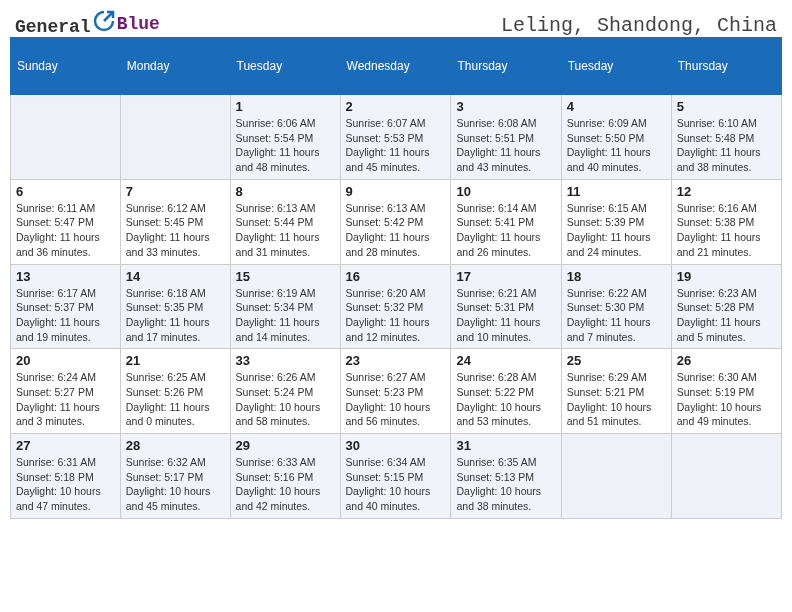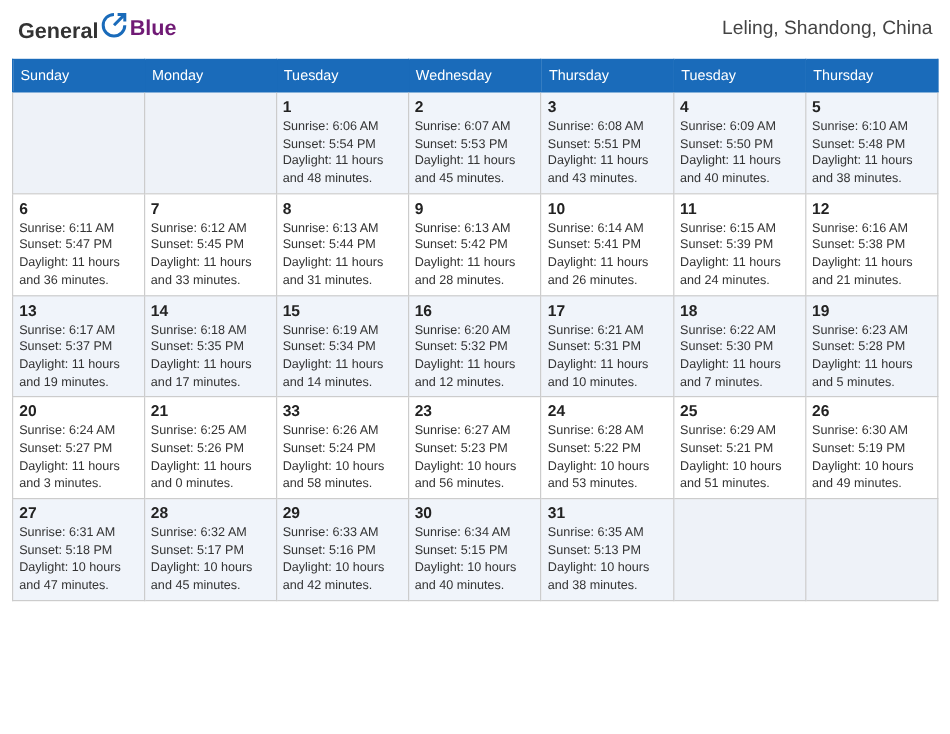--- a/index.html
+++ b/index.html
@@ -6,23 +6,24 @@
     body {
       font-family: Arial, sans-serif;
       background: #fff;
       width: 792px;
       min-height: 612px;
       padding: 10px;
     }
     .header {
       display: flex;
       justify-content: space-between;
-      align-items: center;
-      margin-bottom: 12px;
+      align-items: flex-end;
+      margin-bottom: 0;
       padding: 0 5px;
+      font-family: Liberation Mono, monospace;
     }
     .logo {
       display: flex;
       align-items: center;
       gap: 2px;
     }
     .logo-text-general {
       font-size: 18px;
       font-weight: bold;
       color: #333;
@@ -39,33 +40,33 @@
     }
     .title-block {
       text-align: right;
     }
     .month-title {
       font-size: 36px;
       font-weight: 300;
       color: #222;
     }
     .location-title {
-      font-size: 16px;
+      font-size: 20px;
       color: #444;
     }
     .calendar {
       width: 100%;
       border-collapse: collapse;
       font-size: 11px;
     }
     .calendar th {
       background: #1a6bba;
       color: #fff;
       text-align: left;
-      padding: 6px 6px;
+      padding: 21px 6px;
       font-size: 12px;
       font-weight: normal;
       border: 1px solid #1a6bba;
     }
     .calendar td {
       border: 1px solid #ccc;
       vertical-align: top;
       padding: 4px 5px;
       width: 113px;
       height: 80px;

